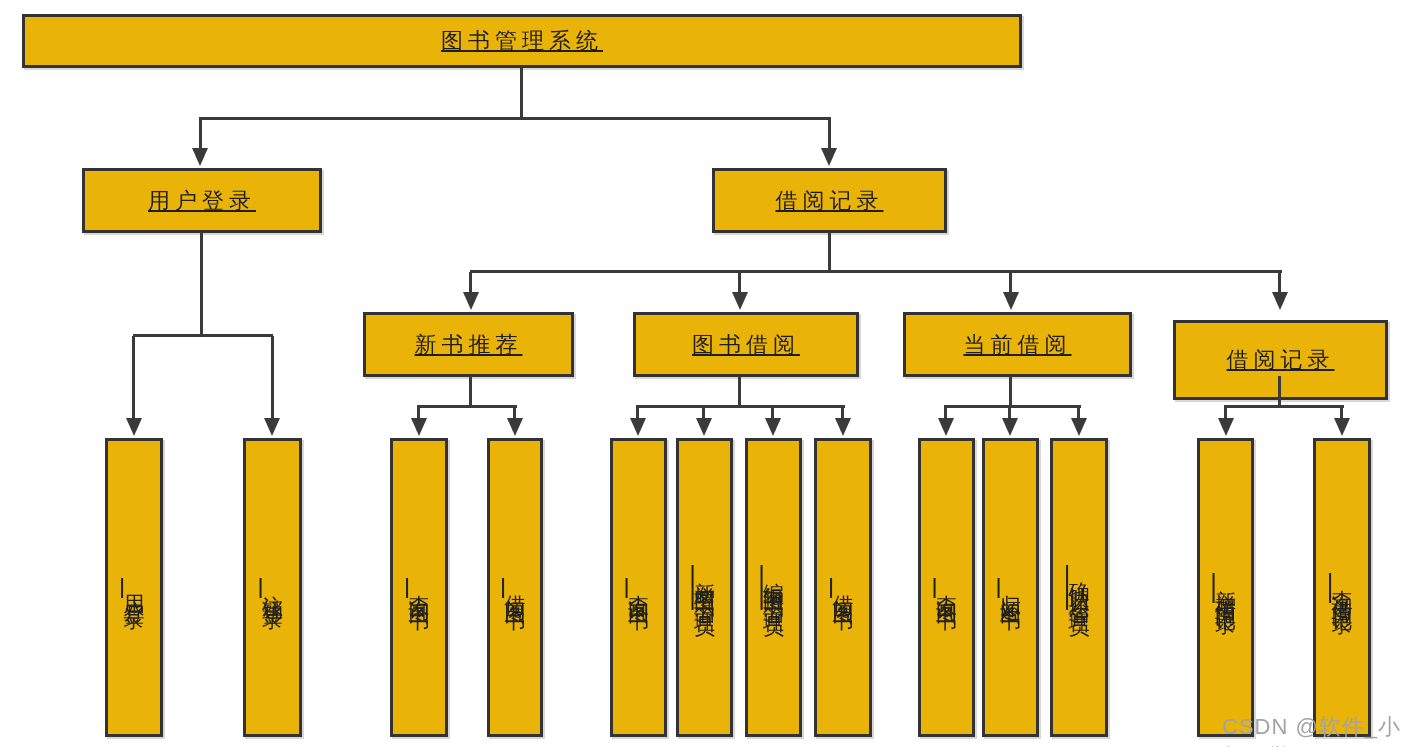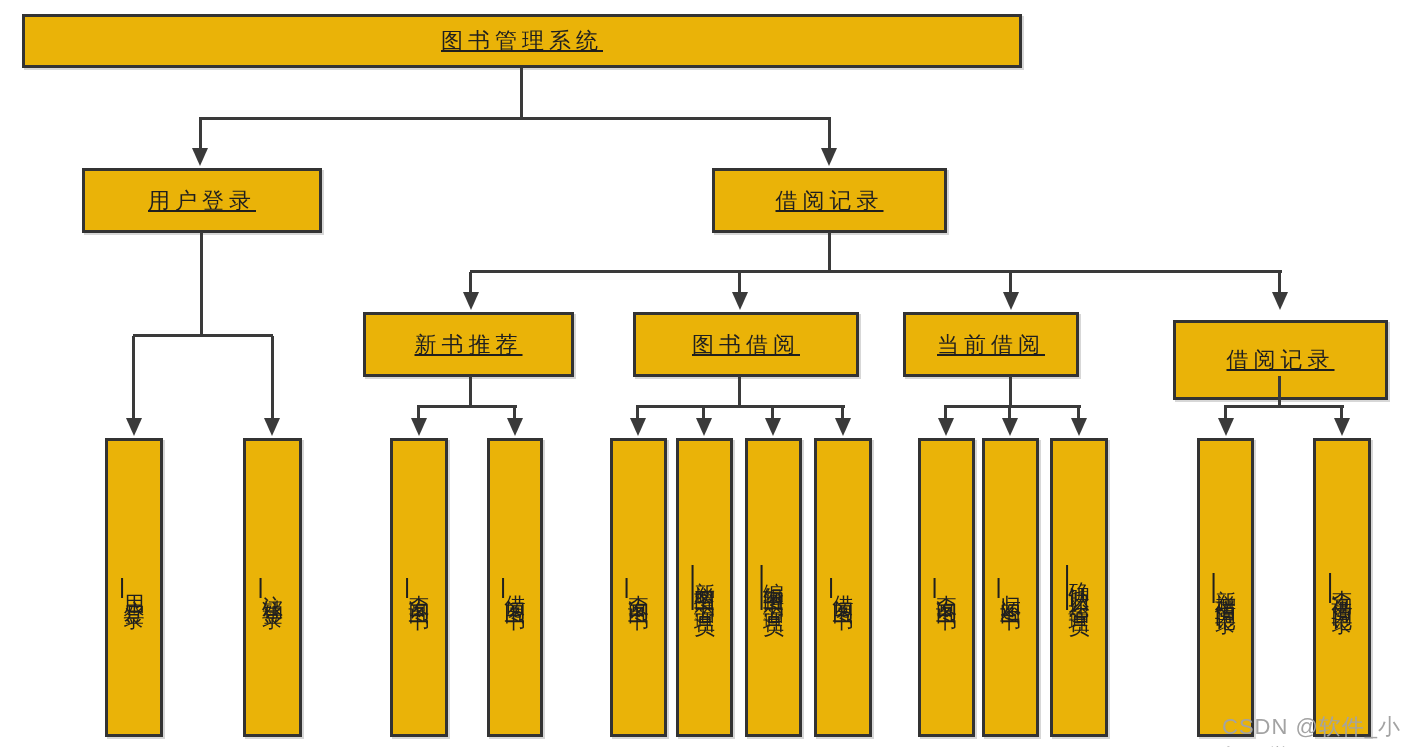--- a/index.html
+++ b/index.html
@@ -36,21 +36,21 @@
 
 <div class="canvas">
 
   <div class="box" style="left:22px;top:14px;width:1000px;height:54px">图书管理系统</div>
 
   <div class="box" style="left:82px;top:168px;width:240px;height:65px">用户登录</div>
   <div class="box" style="left:712px;top:168px;width:235px;height:65px">借阅记录</div>
 
   <div class="box" style="left:363px;top:312px;width:211px;height:65px">新书推荐</div>
   <div class="box" style="left:633px;top:312px;width:226px;height:65px">图书借阅</div>
-  <div class="box" style="left:903px;top:312px;width:176px;height:65px">当前借阅</div>
+  <div class="box" style="left:903px;top:312px;width:229px;height:65px">当前借阅</div>
   <div class="box" style="left:1173px;top:320px;width:215px;height:80px">借阅记录</div>
 
   <div class="vbox" style="left:105px;top:438px;width:58px;height:299px">
     <span class="vtext">用户登录</span>
     </div>
   <div class="vbox" style="left:243px;top:438px;width:59px;height:299px">
     <span class="vtext">注销登录</span>
     </div>
 
   <div class="vbox" style="left:390px;top:438px;width:58px;height:299px">

